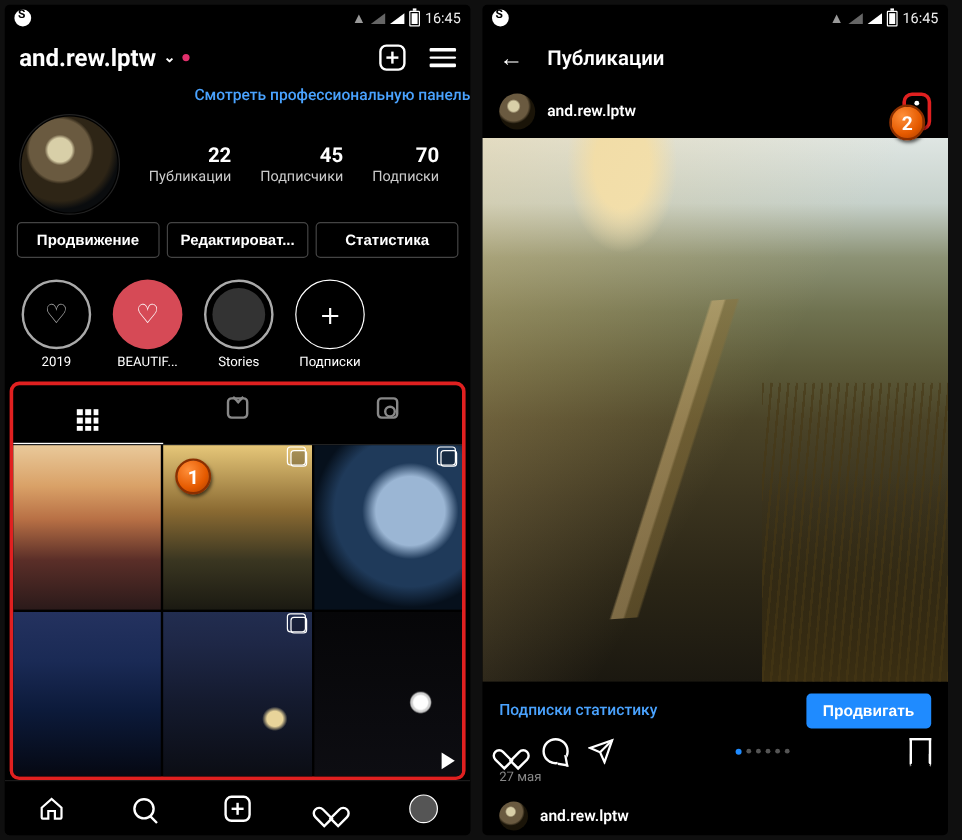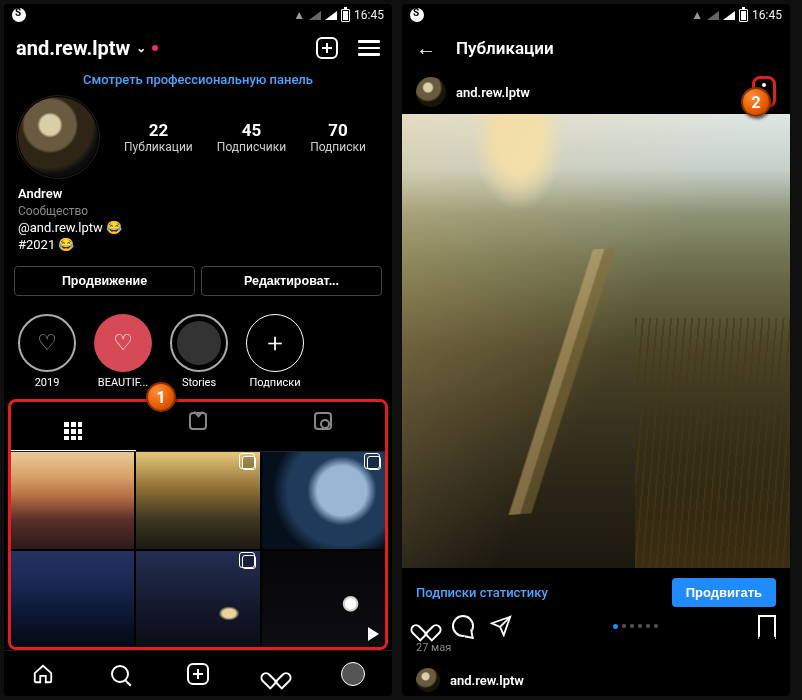--- a/index.html
+++ b/index.html
@@ -71,32 +71,32 @@
   }
   .icon-plus-box::before, .icon-plus-box::after {
     content:''; position:absolute; background:#fff;
   }
   .icon-plus-box::before { width:10px; height:2px; left:4px; top:8px; }
   .icon-plus-box::after  { width:2px; height:10px; left:8px; top:4px; }
   .icon-burger { width:22px; display:flex; flex-direction:column; gap:4px; }
   .icon-burger span { height:2.5px; background:#fff; border-radius:1px; }
 
   .pro-panel {
-    text-align:center; color:#4aa3ff; font-size:13px; padding: 6px 0 10px; font-weight:500;
+    text-align:right; color:#4aa3ff; font-size:13px; padding: 6px 0 10px; font-weight:500;
   }
 
   .stats-row { display:flex; align-items:center; padding: 0 14px; gap:14px; }
   .avatar {
     width:80px; height:80px; border-radius:50%;
     background: radial-gradient(circle at 40% 35%, #d8cfa8 0 14%, #6a5a40 18% 36%, #2e2516 40% 60%, #0a0c0e 70% 100%);
     position:relative;
   }
   .avatar::after { content:''; position:absolute; inset:-2px; border:1px solid #222; border-radius:50%; }
   .stats { flex:1; display:flex; justify-content:space-around; text-align:center; }
-  .stat .num { font-size:17px; font-weight:700; }
+  .stat .num { font-size:17px; font-weight:700;text-align:right; }
   .stat .lab { font-size:12px; color:#ccc; }
 
   .bio { padding: 8px 14px 4px; font-size:13px; line-height:1.35; }
   .bio .name { font-weight:600; }
   .bio .cat { color:#888; font-size:12px; }
 
   .btnrow { display:flex; gap:6px; padding: 8px 10px; }
   .btnrow button {
     flex:1; background:#000; color:#fff; border:1px solid #444; border-radius:4px;
     font-size:12.5px; padding: 7px 4px; font-weight:600;
@@ -335,30 +335,25 @@
         <div class="num">45</div>
         <div class="lab">Подписчики</div>
       </div>
       <div class="stat">
         <div class="num">70</div>
         <div class="lab">Подписки</div>
       </div>
     </div>
   </div>
 
-  <div class="bio">
-    <div class="name">Andrew</div>
-    <div class="cat">Сообщество</div>
-    <div>@and.rew.lptw 😂</div>
-    <div>#2021 😂</div>
-  </div>
 
   <div class="btnrow">
     <button>Продвижение</button>
     <button>Редактироват...</button>
+    <button>Статистика</button>
   </div>
 
   <div class="highlights">
     <div class="hl">
       <div class="ring">
           <span class="heart">♡</span>
         </div>
       <div>2019</div>
     </div>
     <div class="hl red">

